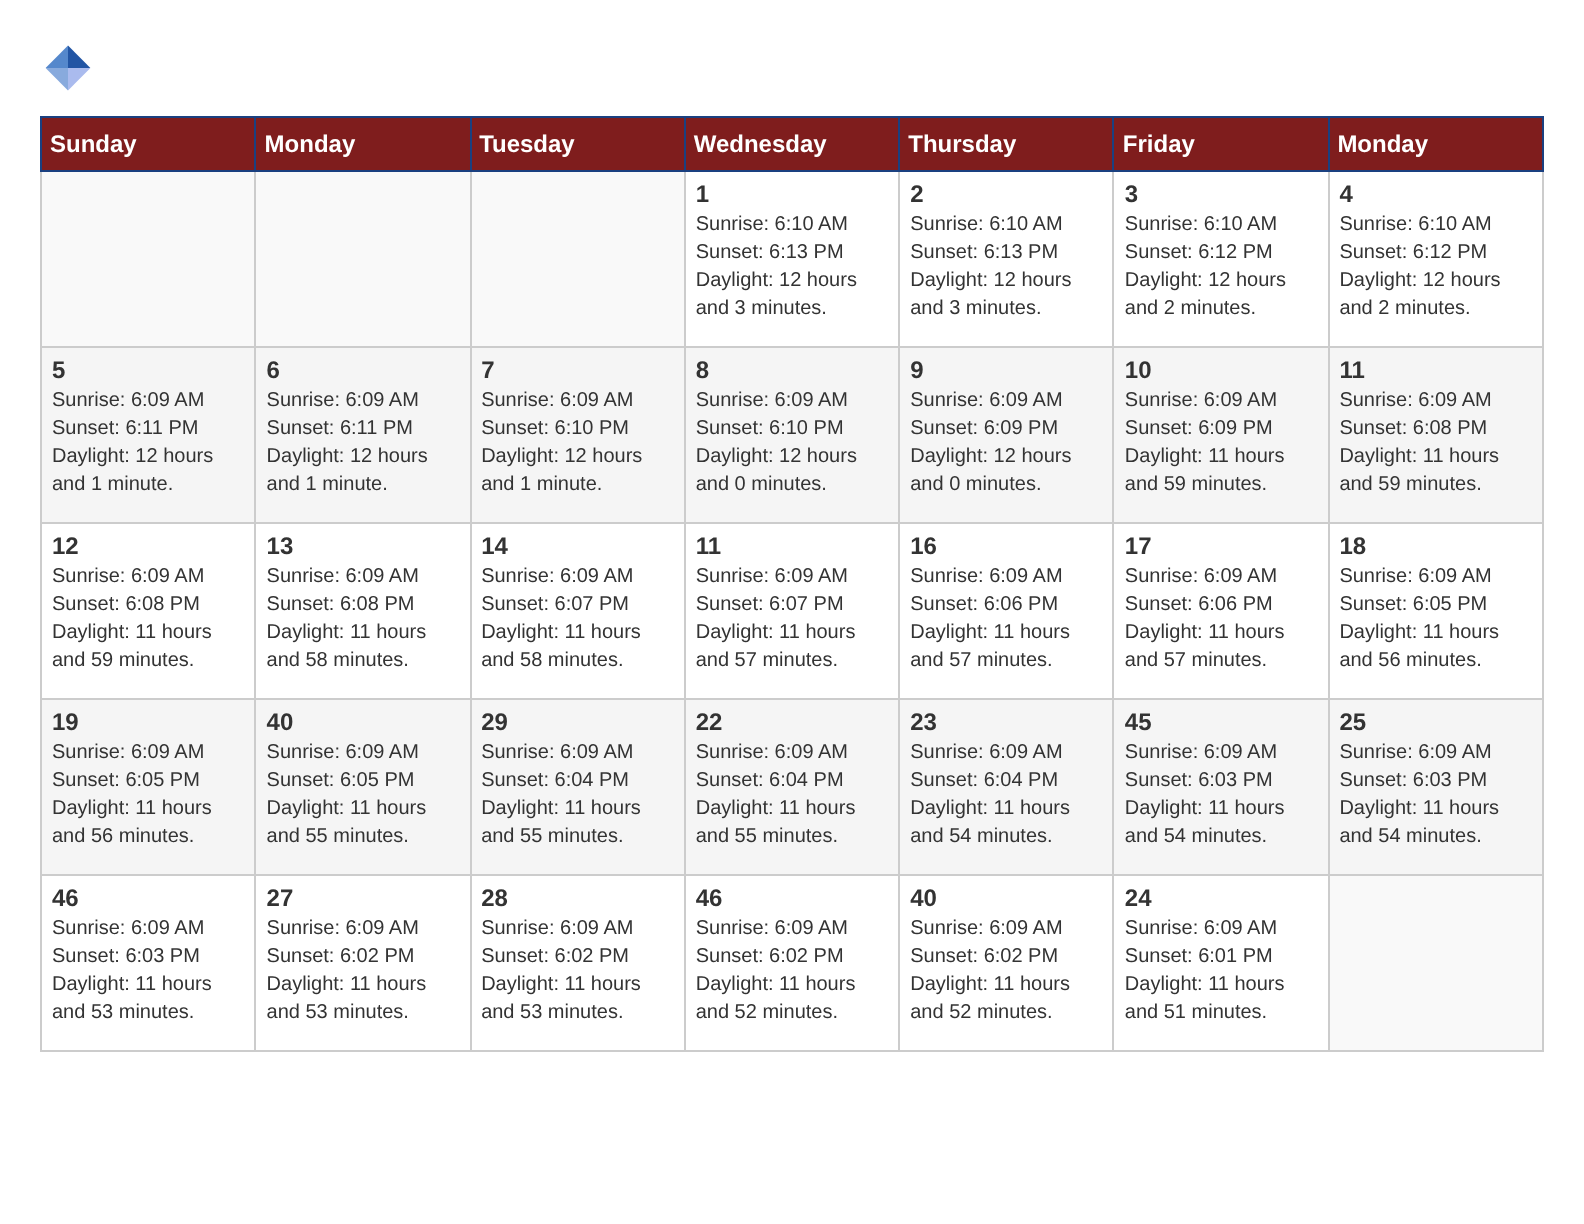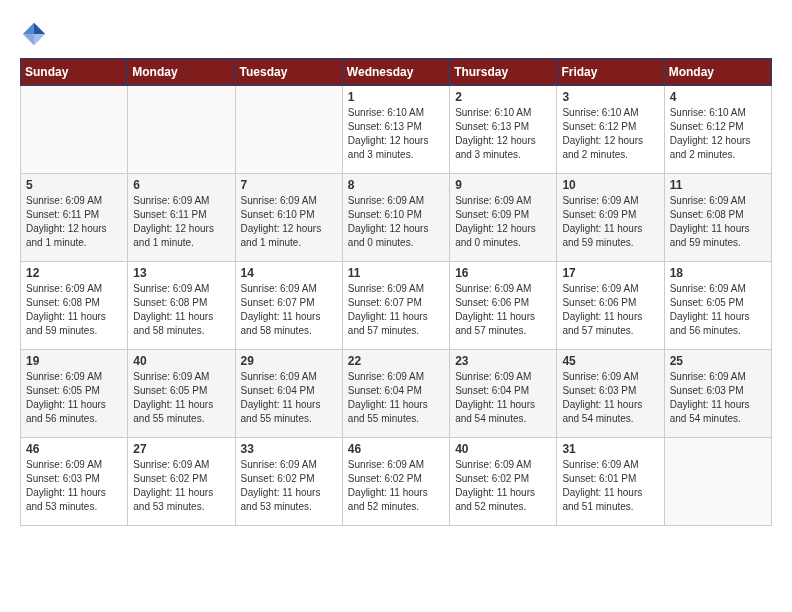--- a/index.html
+++ b/index.html
@@ -323,42 +323,42 @@
 and 53 minutes.</div>
         </td>
         <td>
           <div class="day-num">27</div>
           <div class="day-info" style="white-space: pre-line;">Sunrise: 6:09 AM
 Sunset: 6:02 PM
 Daylight: 11 hours
 and 53 minutes.</div>
         </td>
         <td>
-          <div class="day-num">33</div>
+          <div class="day-num">28</div>
           <div class="day-info" style="white-space: pre-line;">Sunrise: 6:09 AM
 Sunset: 6:02 PM
 Daylight: 11 hours
 and 53 minutes.</div>
         </td>
         <td>
           <div class="day-num">46</div>
           <div class="day-info" style="white-space: pre-line;">Sunrise: 6:09 AM
 Sunset: 6:02 PM
 Daylight: 11 hours
 and 52 minutes.</div>
         </td>
         <td>
           <div class="day-num">40</div>
           <div class="day-info" style="white-space: pre-line;">Sunrise: 6:09 AM
 Sunset: 6:02 PM
 Daylight: 11 hours
 and 52 minutes.</div>
         </td>
         <td>
-          <div class="day-num">31</div>
+          <div class="day-num">24</div>
           <div class="day-info" style="white-space: pre-line;">Sunrise: 6:09 AM
 Sunset: 6:01 PM
 Daylight: 11 hours
 and 51 minutes.</div>
         </td>
         <td class="empty-cell"></td>
       </tr>
     </tbody>
 </table>
 

